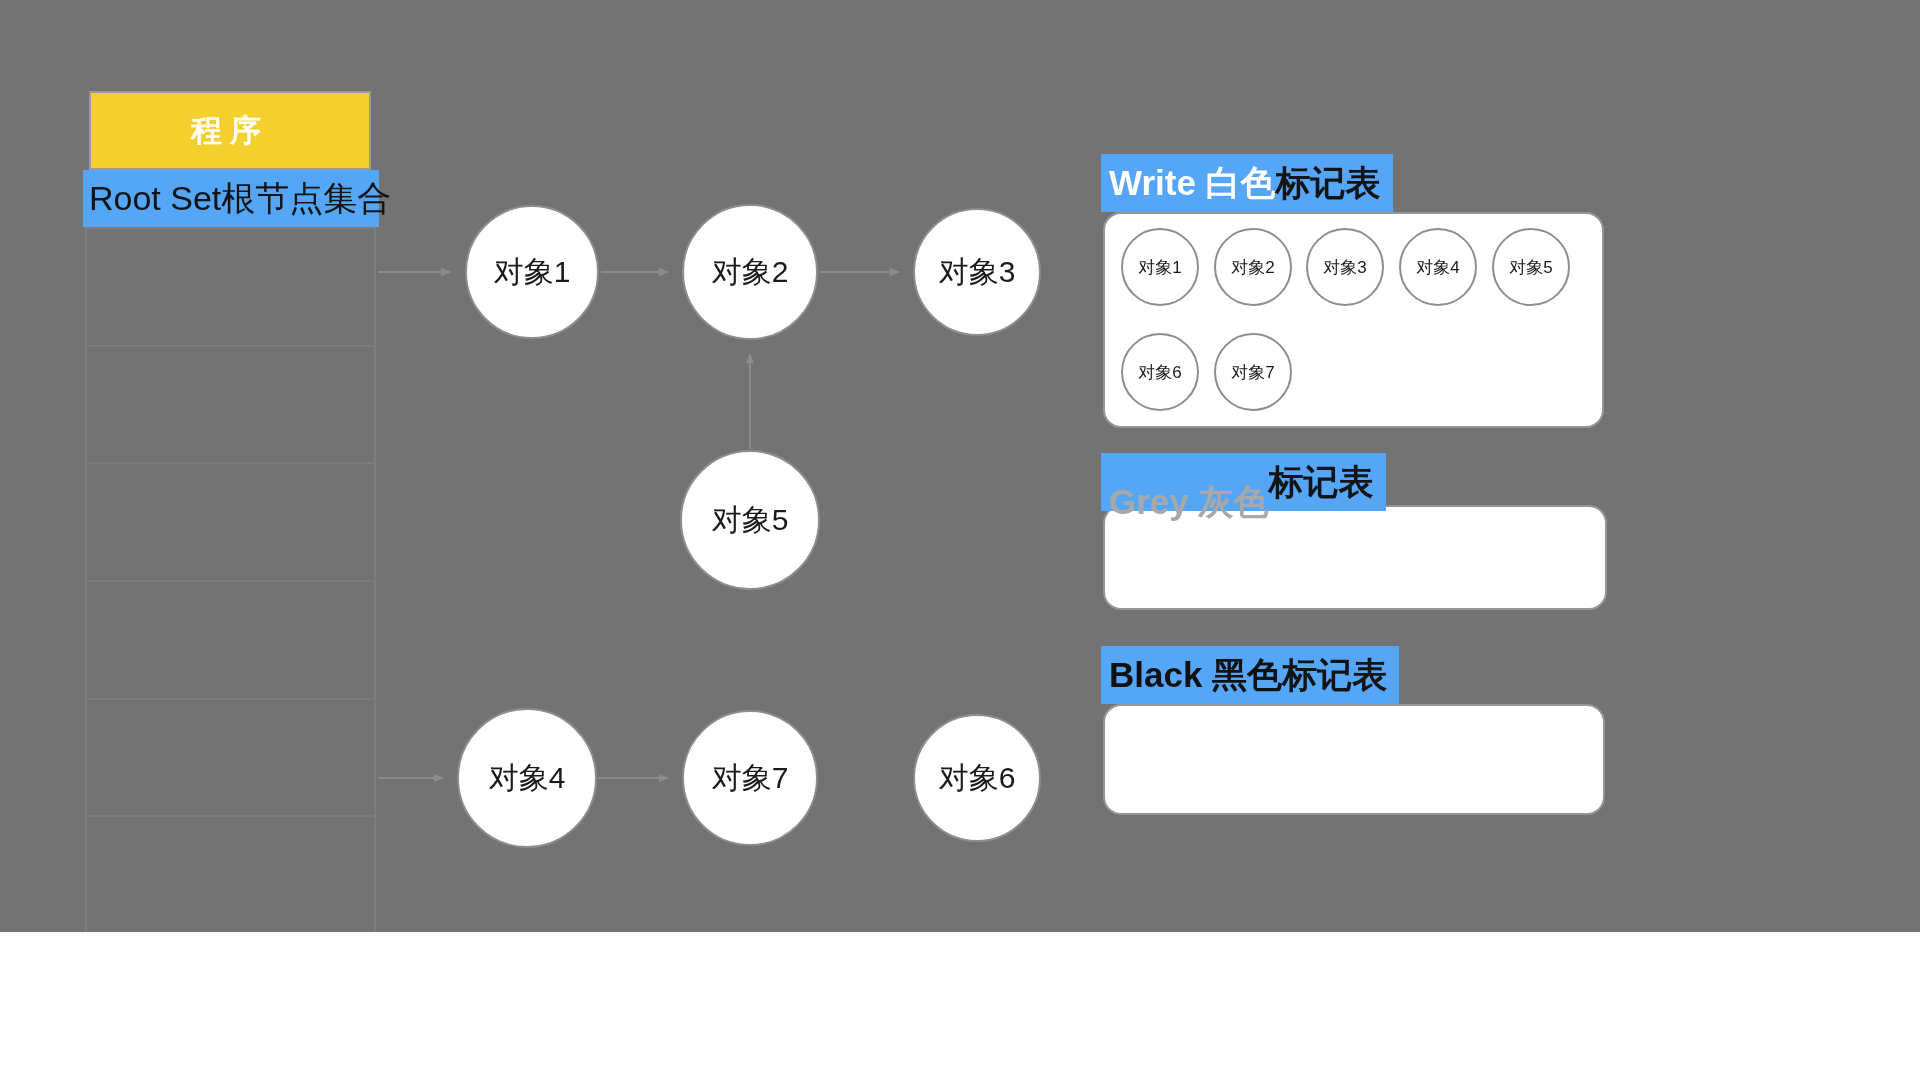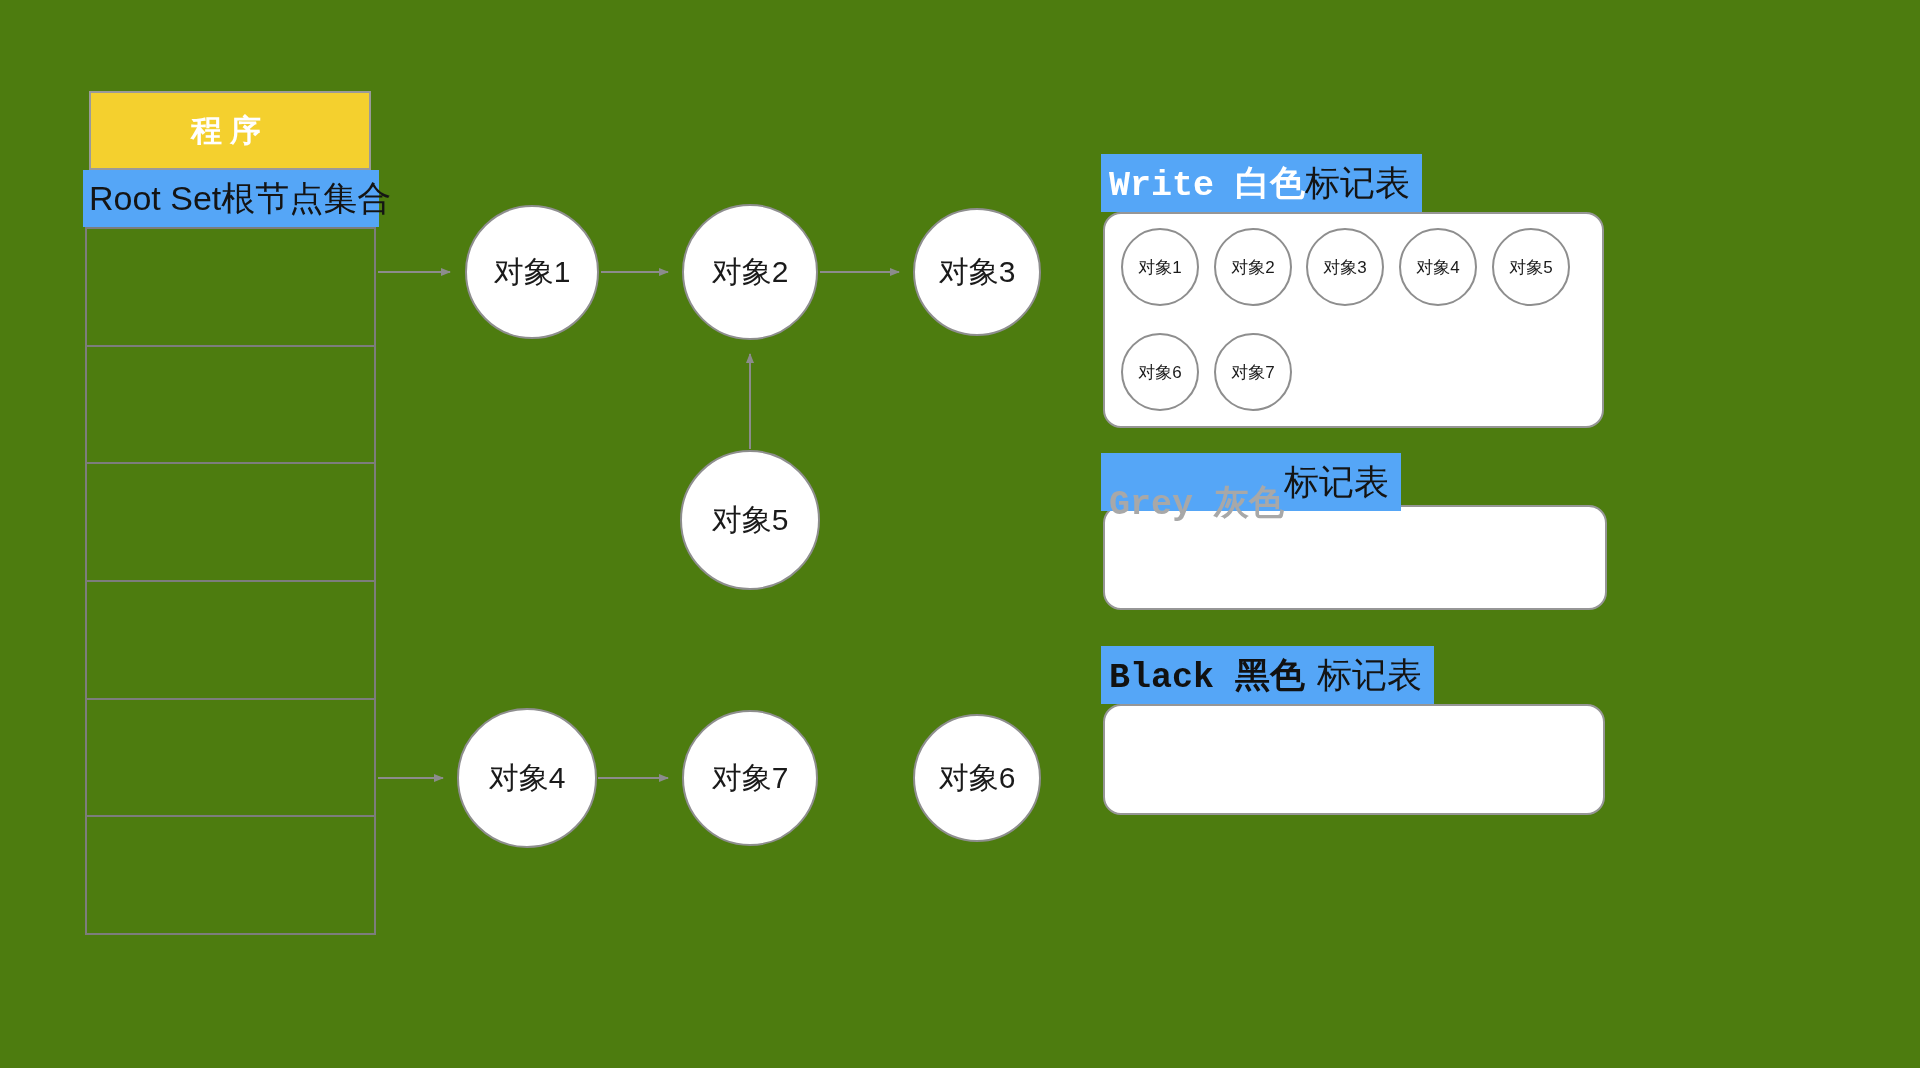--- a/index.html
+++ b/index.html
@@ -4,22 +4,22 @@
 <style>
   html, body {
     margin: 0;
     padding: 0;
     background: #ffffff;
     font-family: "Liberation Sans", "DejaVu Sans", sans-serif;
   }
   #canvas {
     position: relative;
     width: 1920px;
-    height: 1068px;
-    background: #4d7c0f;
+    height: 932px;
+    background: #737373;
     overflow: hidden;
   }
 
   
   .prog-header {
     position: absolute;
     left: 89px; top: 91px;
     width: 282px; height: 79px;
     box-sizing: border-box;
     background: #f4d02e;
@@ -95,28 +95,28 @@
     position: absolute;
     height: 58px;
     background: #55a6f7;
     display: flex;
     align-items: center;
     padding: 0 12px 0 8px;
     font-size: 35px;
     white-space: nowrap;
     z-index: 2;
   }
-  .mark-label .hl { font-weight: bold; font-family: Liberation Mono, monospace; }
+  .mark-label .hl { font-weight: bold; }
   #write-label { left: 1101px; top: 154px; }
   #write-label .hl { color: #ffffff; }
   #grey-label  { left: 1101px; top: 453px; }
   #grey-label .hl { color: #a8a8a8; margin-top: 40px; }
-  #black-label { left: 1101px; top: 646px; gap: 12px; }
+  #black-label { left: 1101px; top: 646px; }
   #black-label .hl { color: #111111; }
-  .mark-label .rest { color: #141414; font-weight: normal; }
+  .mark-label .rest { color: #141414; font-weight: bold; }
 
   .mark-box {
     position: absolute;
     box-sizing: border-box;
     border: 2px solid #969696;
     border-radius: 18px;
     background: #ffffff;
     z-index: 1;
   }
   #write-box { left: 1103px; top: 212px; width: 501px; height: 216px; }

